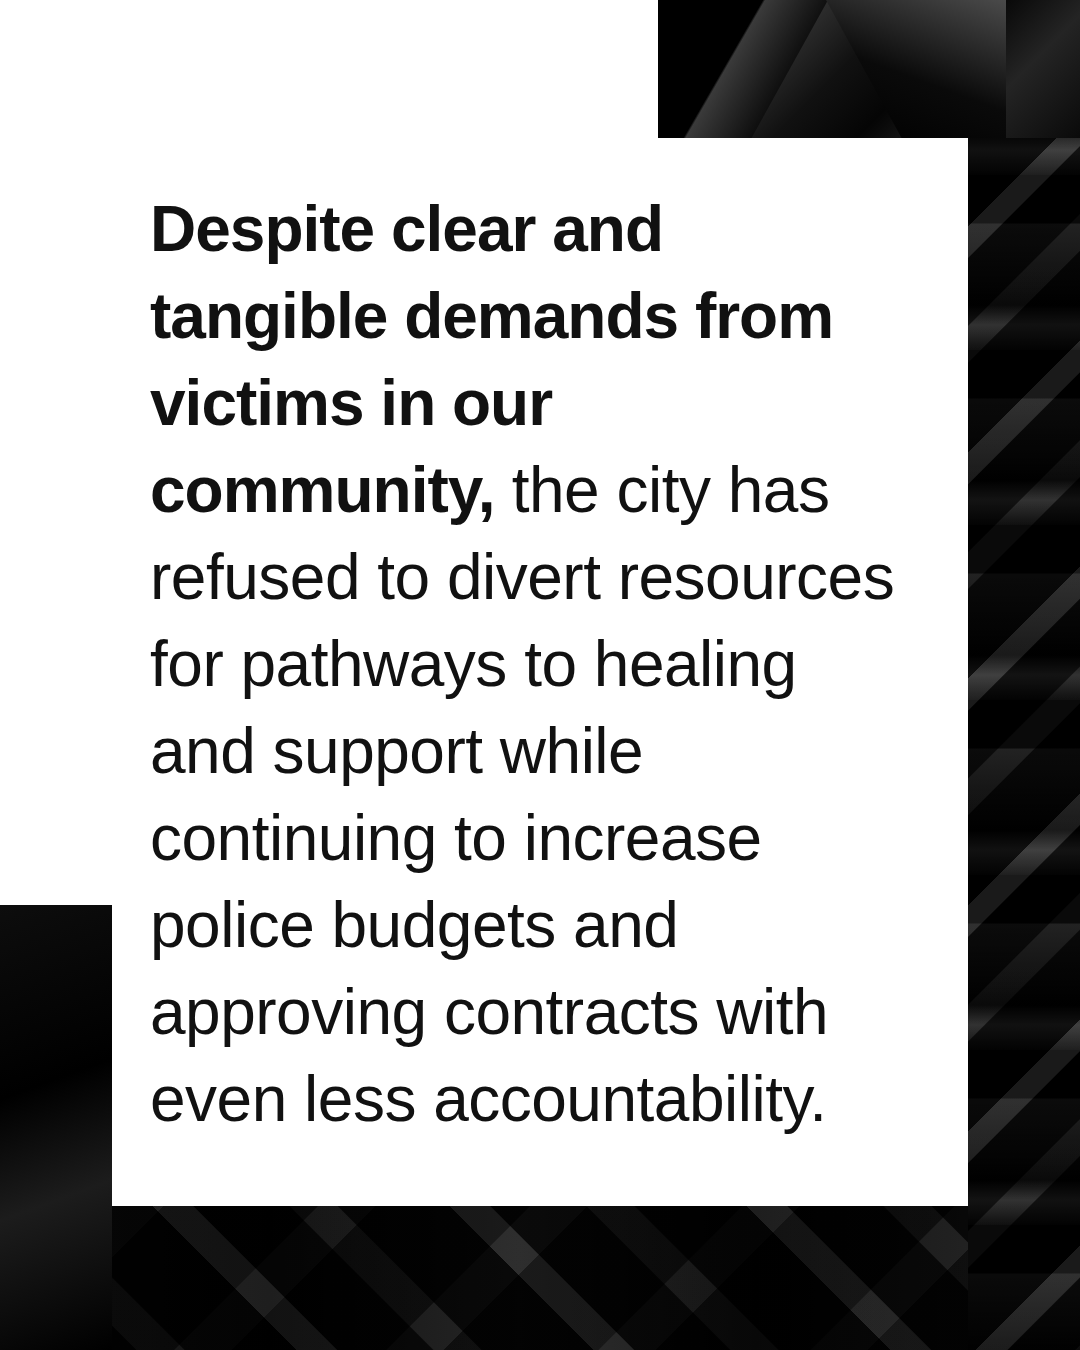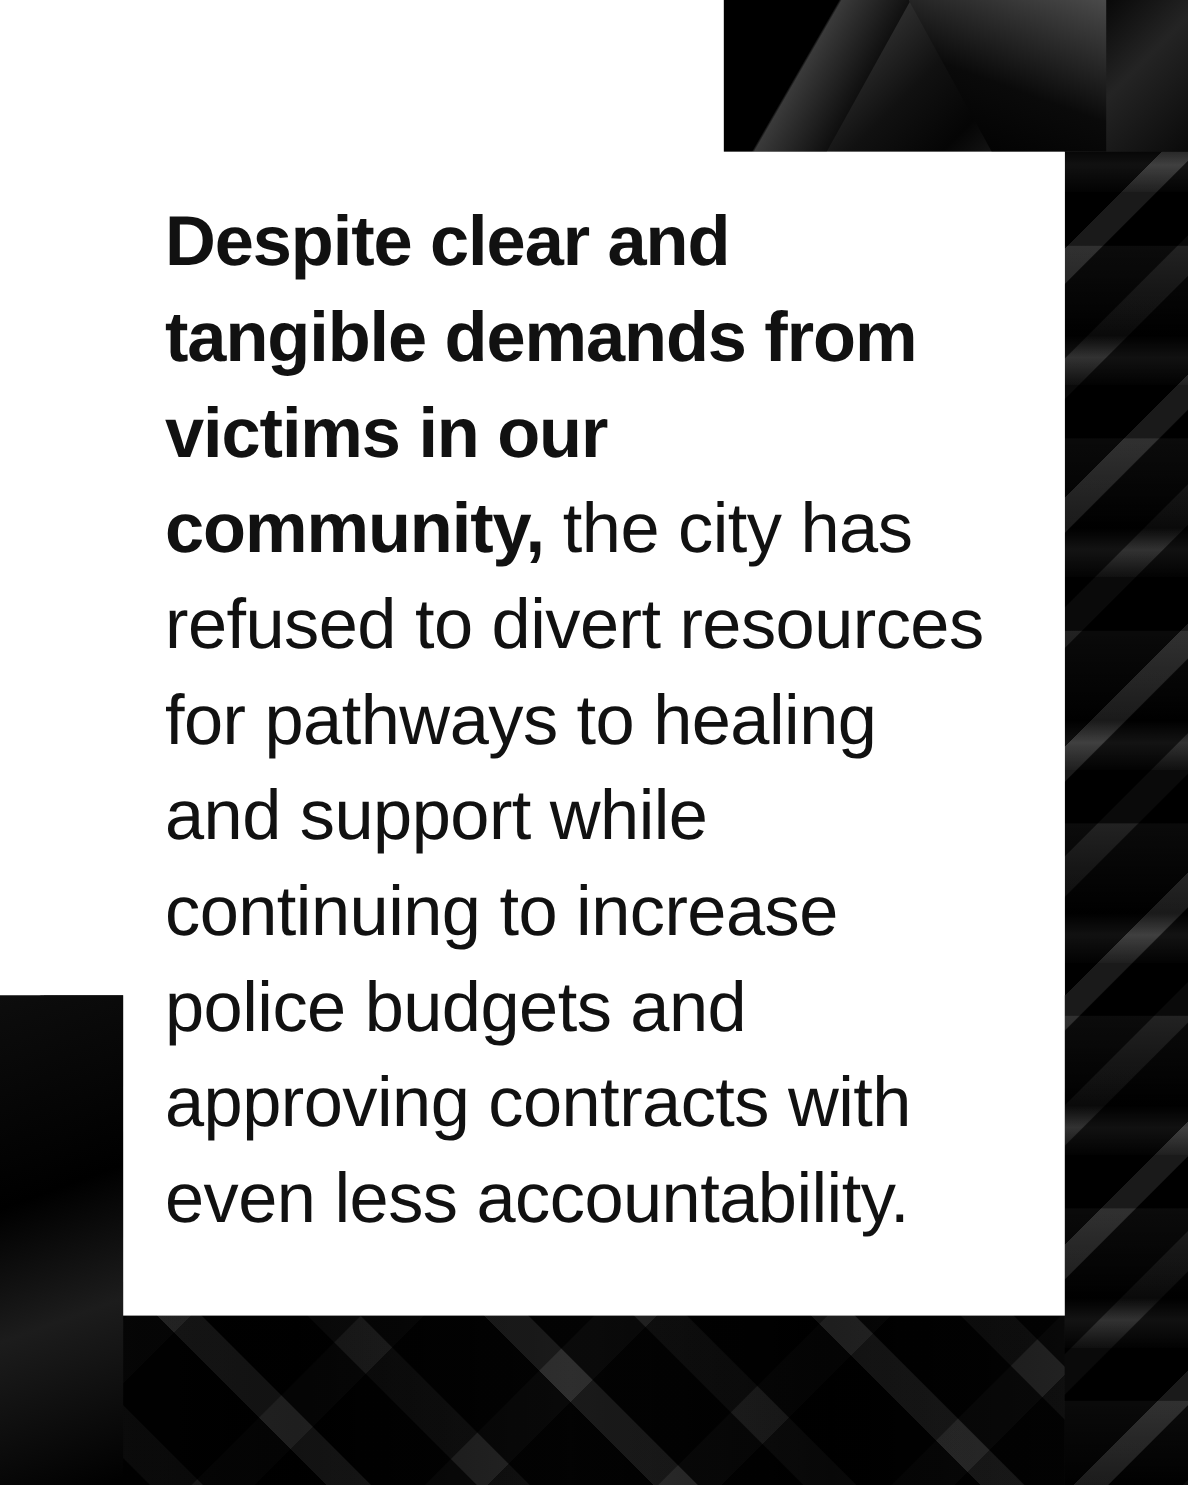--- a/index.html
+++ b/index.html
@@ -120,21 +120,21 @@
     width: 112px;
     height: 445px;
     background:
       linear-gradient(160deg, #0d0d0d 0%, #000 40%, #1c1c1c 65%, #000 100%);
   }
 
   
   .quote-card {
     position: absolute;
     left: 112px;
-    top: 138px;
+    top: 148px;
     width: 856px;
     height: 1058px;
     background: #ffffff;
     display: flex;
     align-items: flex-start;
     box-sizing: border-box;
     padding: 38px 60px 0 38px;
   }
   .quote-text {
     font-family: "Liberation Sans", sans-serif;

